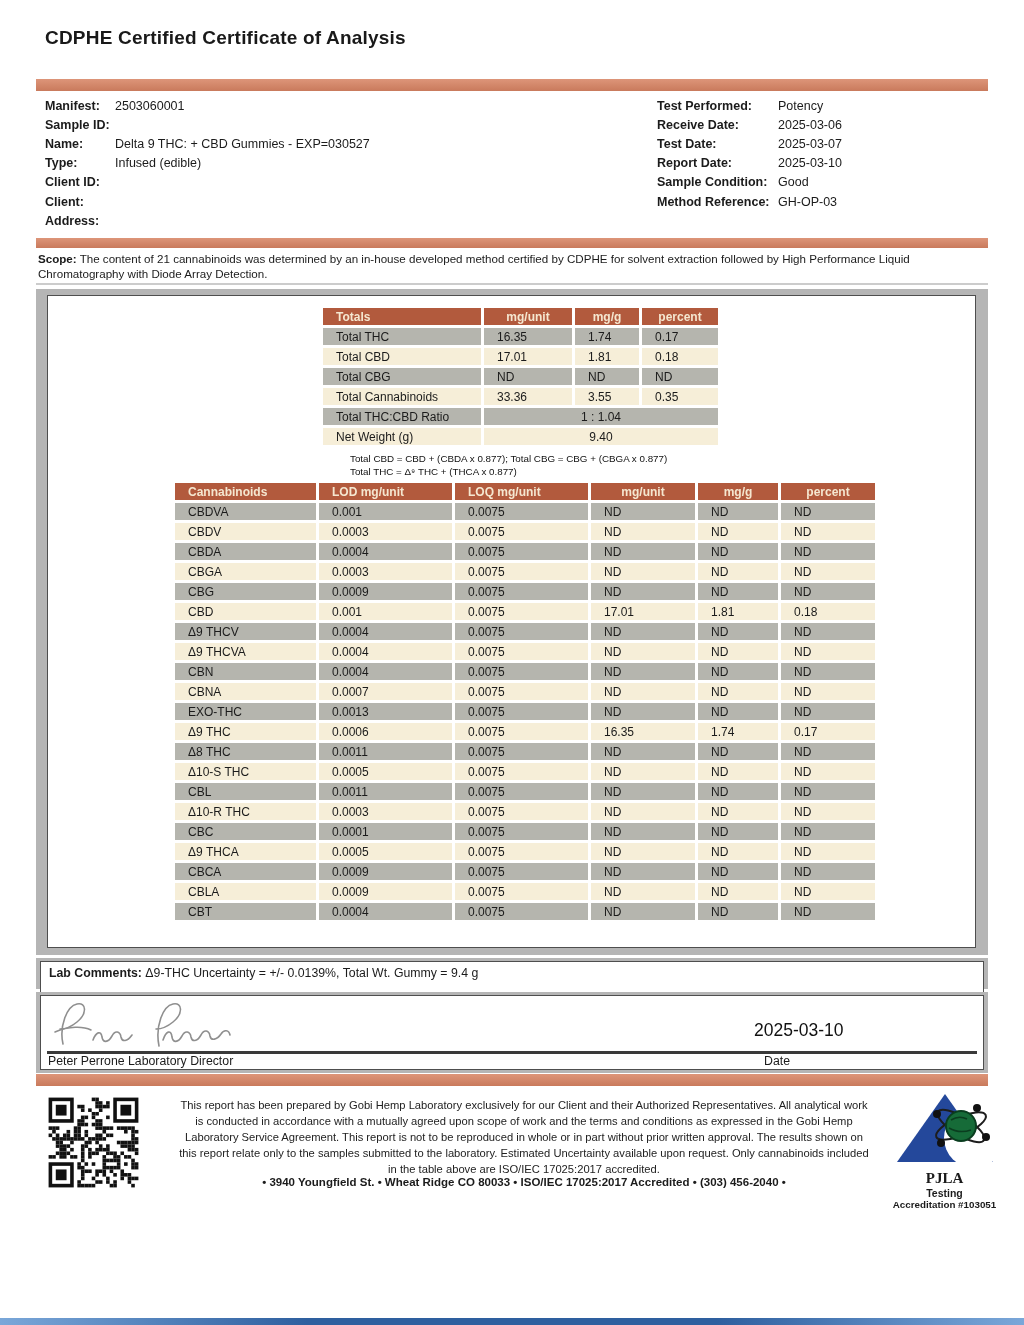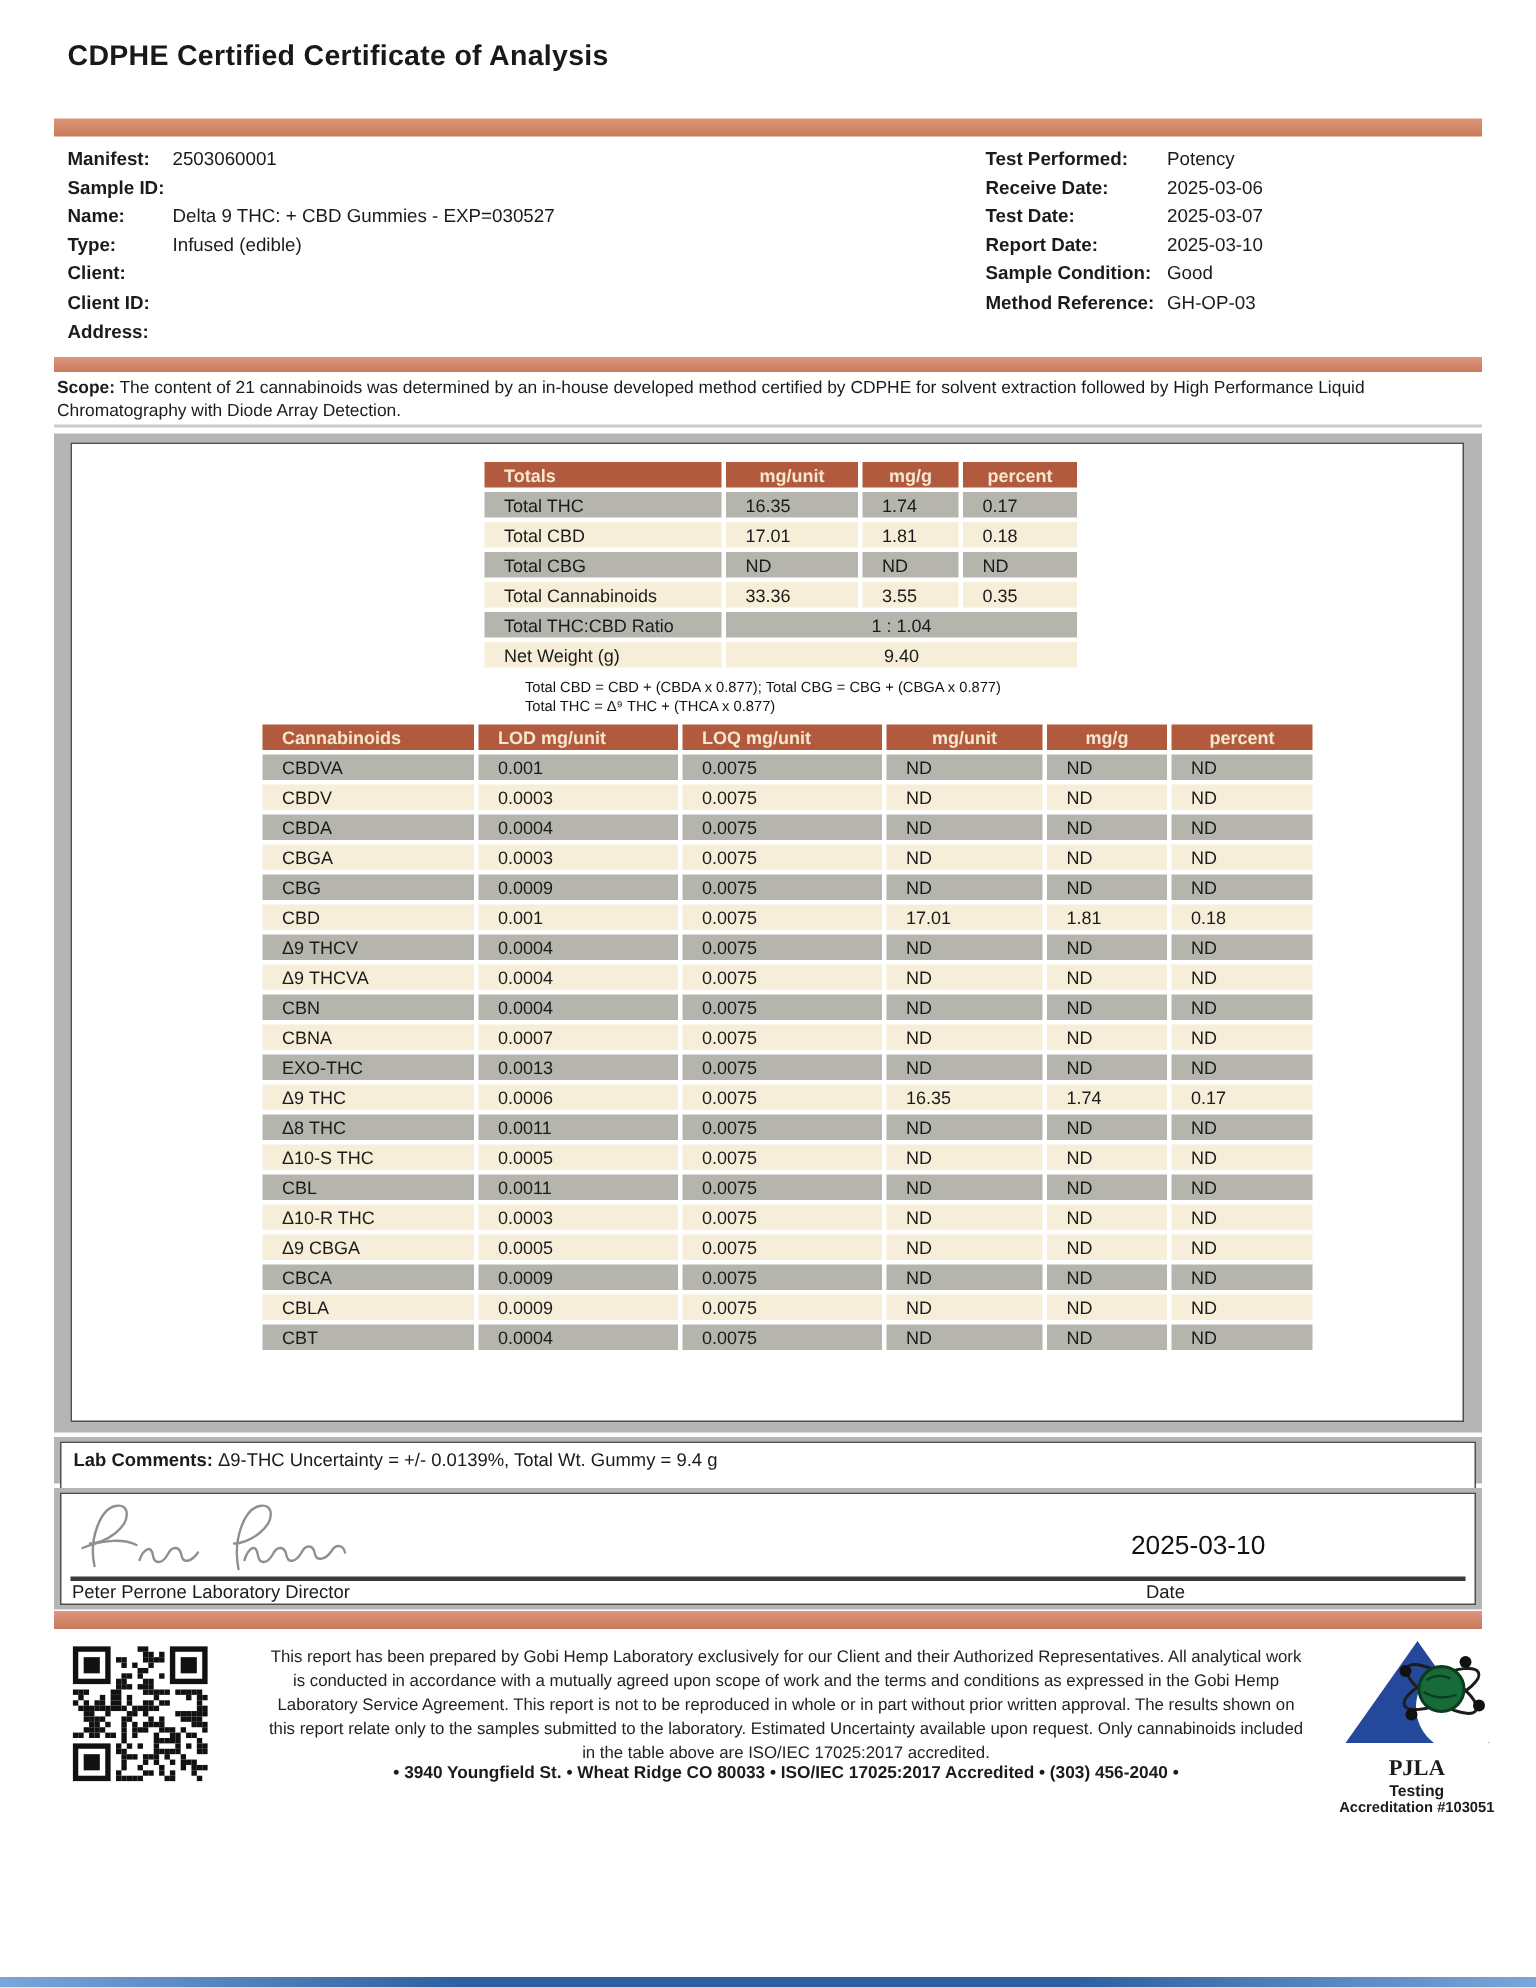--- a/index.html
+++ b/index.html
@@ -96,25 +96,25 @@
     </div>
     <div class="info-row">
       <span class="lbl">Name:</span>
       <span class="val">Delta 9 THC: + CBD Gummies - EXP=030527</span>
     </div>
     <div class="info-row">
       <span class="lbl">Type:</span>
       <span class="val">Infused (edible)</span>
     </div>
     <div class="info-row">
+      <span class="lbl">Client ID:</span>
+      <span class="val"></span>
+    </div>
+    <div class="info-row">
       <span class="lbl">Client:</span>
-      <span class="val"></span>
-    </div>
-    <div class="info-row">
-      <span class="lbl">Client ID:</span>
       <span class="val"></span>
     </div>
     <div class="info-row">
       <span class="lbl">Address:</span>
       <span class="val"></span>
     </div>
   </div>
 
 <div class="abs info-col info-right" id="info-right">
     <div class="info-row">
@@ -353,21 +353,29 @@
           </tr>
           <tr>
             <td class="cream">Δ10-R THC</td>
             <td class="cream">0.0003</td>
             <td class="cream">0.0075</td>
             <td class="cream">ND</td>
             <td class="cream">ND</td>
             <td class="cream">ND</td>
           </tr>
           <tr>
-            <td class="cream">Δ9 CBGA</td>
+            <td class="gray">CBC</td>
+            <td class="gray">0.0001</td>
+            <td class="gray">0.0075</td>
+            <td class="gray">ND</td>
+            <td class="gray">ND</td>
+            <td class="gray">ND</td>
+          </tr>
+          <tr>
+            <td class="cream">Δ9 THCA</td>
             <td class="cream">0.0005</td>
             <td class="cream">0.0075</td>
             <td class="cream">ND</td>
             <td class="cream">ND</td>
             <td class="cream">ND</td>
           </tr>
           <tr>
             <td class="gray">CBCA</td>
             <td class="gray">0.0009</td>
             <td class="gray">0.0075</td>

